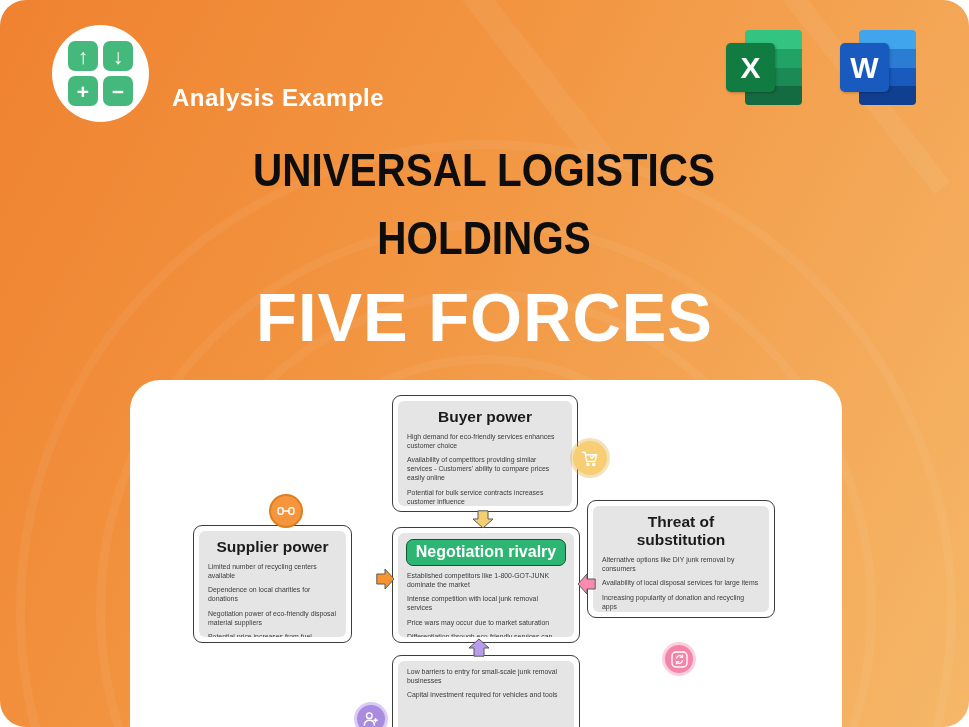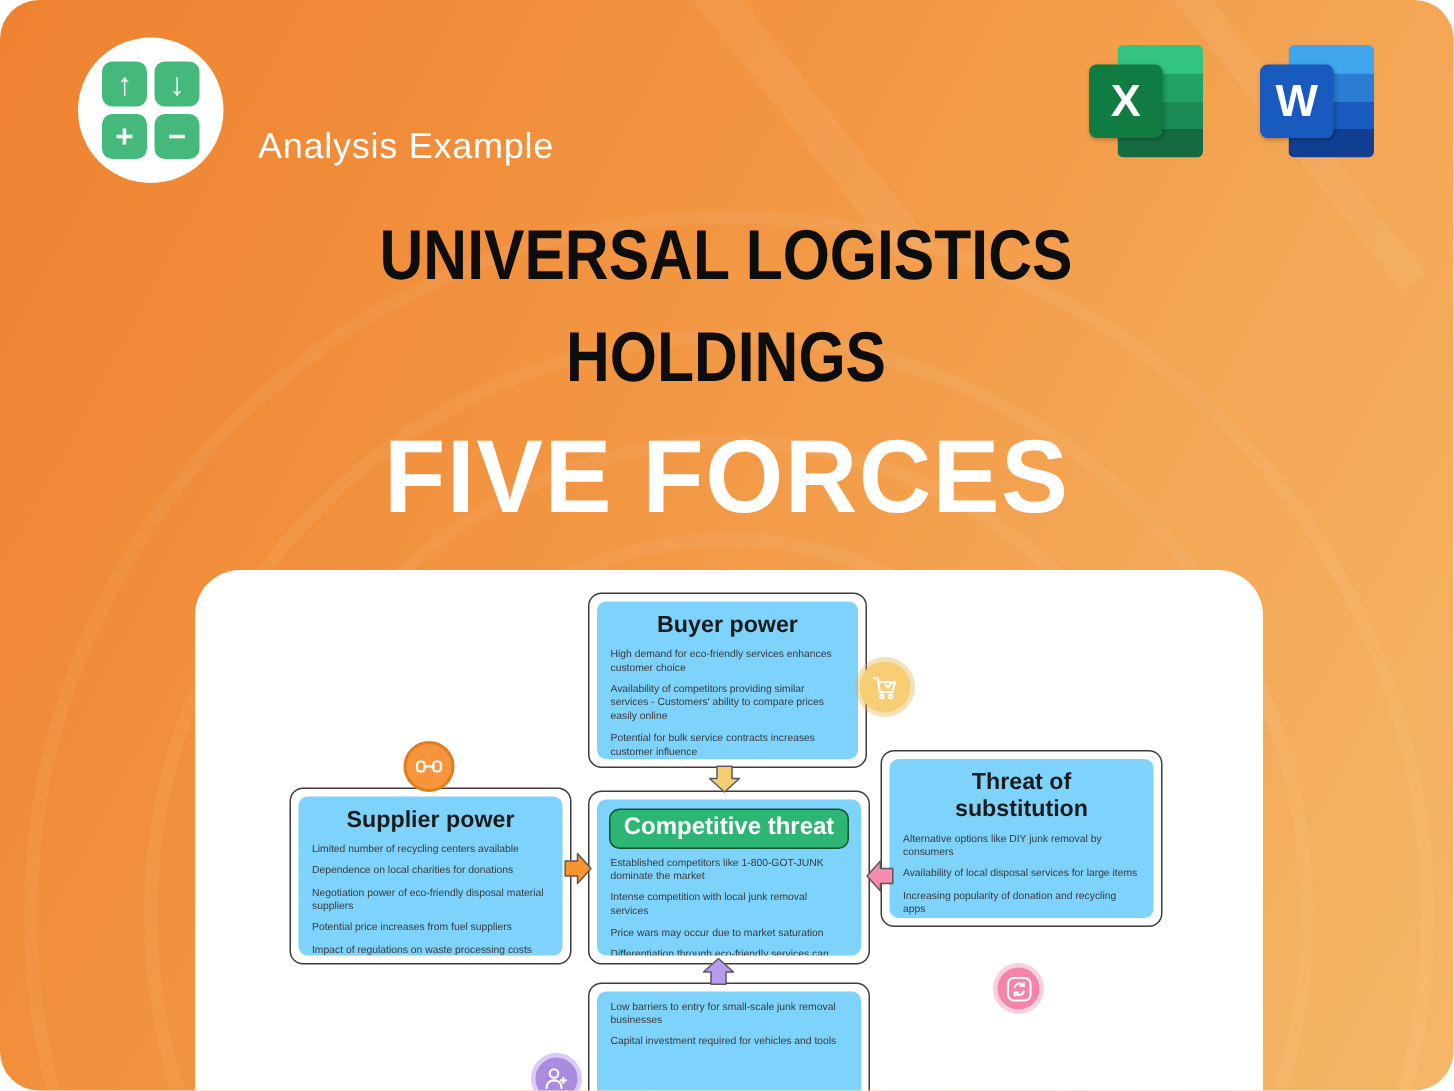--- a/index.html
+++ b/index.html
@@ -24,21 +24,21 @@
     background:#45B97C; border-radius:7px; color:#fff;
     display:flex; align-items:center; justify-content:center;
     font-size:21px; font-weight:bold; line-height:1;
   }
   .brand-title {
     position:absolute; left:170px; top:22px; color:#fff;
     font-size:55px; font-weight:bold; letter-spacing:13px;
   }
   .brand-subtitle {
     position:absolute; left:172px; top:84px; color:#fff;
-    font-size:24px; font-weight:normal; letter-spacing:0.5px;
+    font-size:24px; font-weight:bold; letter-spacing:0.5px;
   }
   
   .office-icon { position:absolute; top:30px; width:76px; height:75px; }
   .office-icon .sheet { position:absolute; right:0; top:0; width:57px; height:75px; border-radius:4px; overflow:hidden; }
   .office-icon .row { height:25%; }
   .office-icon .front {
     position:absolute; left:0; top:13px; width:49px; height:49px; border-radius:5px;
     color:#fff; font-weight:bold; font-size:30px;
     display:flex; align-items:center; justify-content:center;
     box-shadow:1px 1px 3px rgba(0,0,0,0.25);
@@ -70,29 +70,29 @@
     position:absolute; left:130px; top:380px; width:712px; height:380px;
     background:#fff; border-radius:30px;
   }
 
   
   .force-box {
     position:absolute; background:#fff; border:1.5px solid #3d3d3d; border-radius:9px;
     padding:5px; display:flex;
   }
   .force-inner {
-    flex:1; background:#7dd3fc; border-radius:6px; padding:7px 9px 5px 9px; overflow:hidden;
+    flex:1; background:#e5e5e5; border-radius:6px; padding:7px 9px 5px 9px; overflow:hidden;
   }
   .force-title {
     text-align:center; font-weight:bold; color:#1b1b1b; font-size:15.5px; margin-bottom:7px;
   }
   .force-item { font-size:6.9px; color:#3a3a3a; line-height:1.3; margin-bottom:5.5px; }
 
   #buyer-box        { left:392px; top:395px; width:186px; height:117px; }
-  #supplier-box     { left:193px; top:525px; width:188px; height:118px; }
+  #supplier-box     { left:193px; top:525px; width:159px; height:118px; }
   #rivalry-box      { left:392px; top:527px; width:188px; height:116px; }
   #substitution-box { left:587px; top:500px; width:188px; height:118px; }
   #entrants-box     { left:392px; top:655px; width:188px; height:100px; }
 
   .rivalry-header {
     background:#2DB673; border:1.5px solid #14532D; border-radius:7px;
     color:#fff; font-weight:bold; font-size:16px; text-align:center;
     padding:3px 0 4px 0; margin:-1px -1px 6px -1px;
   }
 
@@ -171,21 +171,21 @@
       <div class="force-item">Limited number of recycling centers available</div>
       <div class="force-item">Dependence on local charities for donations</div>
       <div class="force-item">Negotiation power of eco-friendly disposal material suppliers</div>
       <div class="force-item">Potential price increases from fuel suppliers</div>
       <div class="force-item">Impact of regulations on waste processing costs</div>
     </div>
   </section>
 
   <section class="force-box" id="rivalry-box">
     <div class="force-inner">
-      <div class="rivalry-header">Competitive threat</div>
+      <div class="rivalry-header">Negotiation rivalry</div>
       <div class="force-item">Established competitors like 1-800-GOT-JUNK dominate the market</div>
       <div class="force-item">Intense competition with local junk removal services</div>
       <div class="force-item">Price wars may occur due to market saturation</div>
       <div class="force-item">Differentiation through eco-friendly services can create an edge</div>
 
     </div>
   </section>
 
   <section class="force-box" id="substitution-box">
     <div class="force-inner">

